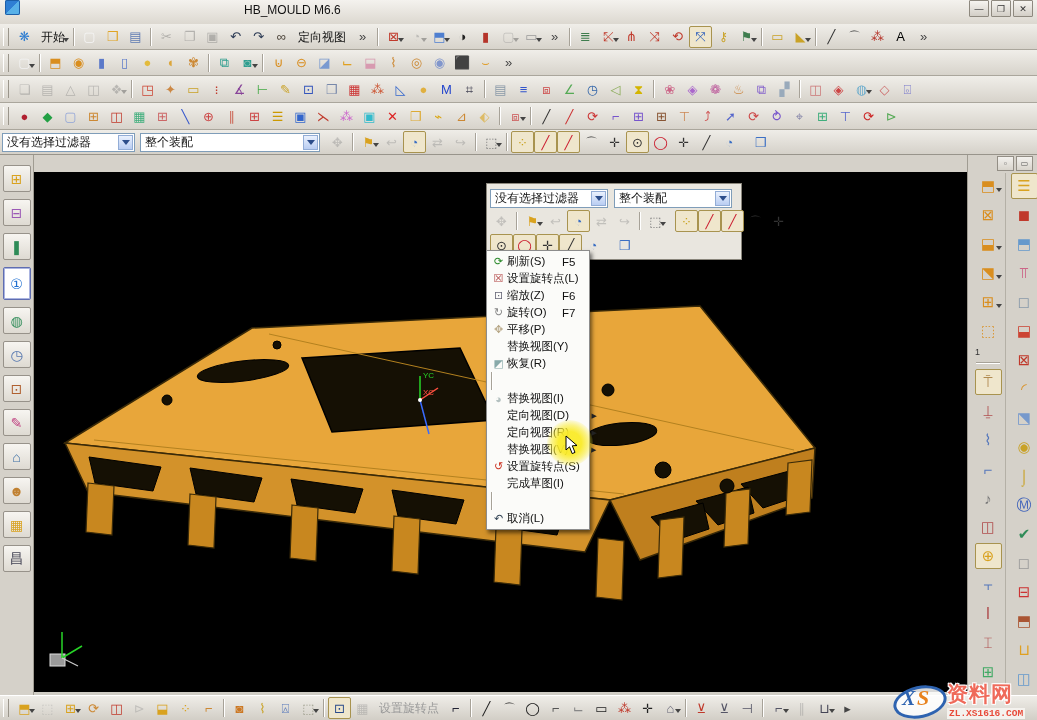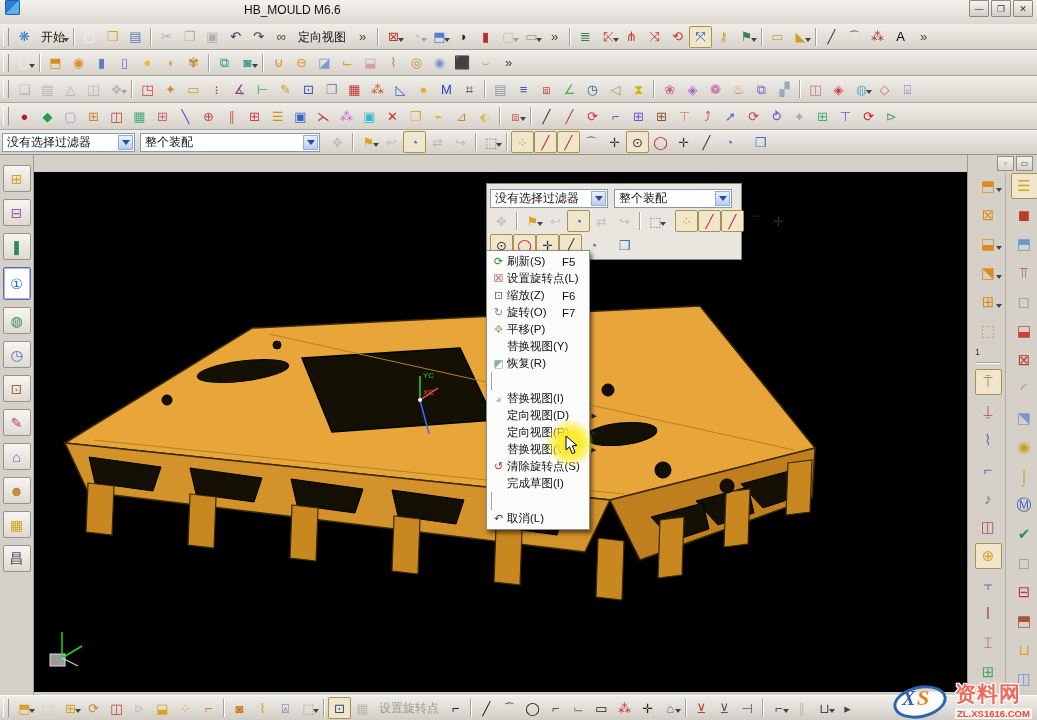--- a/index.html
+++ b/index.html
@@ -80,21 +80,21 @@
   
   #bottombar{position:absolute;left:0;top:695px;width:1037px;height:25px;background:linear-gradient(#efede8,#d2cec6);
              border-top:1px solid #fff;display:flex;align-items:center;padding:0 2px;box-sizing:border-box;overflow:hidden;}
   
   #watermark{position:absolute;left:893px;top:678px;width:144px;height:42px;z-index:60;display:flex;align-items:center;}
   #wm-logo{position:relative;width:52px;height:30px;flex:0 0 auto;}
   #wm-ellipse{position:absolute;left:0;top:2px;width:48px;height:26px;border:3px solid #2e63b0;border-radius:50%;
               transform:rotate(-12deg);background:rgba(255,255,255,.85);}
   #wm-x{position:absolute;left:9px;top:3px;font:italic bold 20px "Liberation Serif",serif;color:#2e63b0;}
   #wm-s{position:absolute;left:24px;top:1px;font:italic bold 22px "Liberation Serif",serif;color:#e8821e;}
-  #wm-text{margin-left:10px;}
+  #wm-text{margin-left:2px;font-family:Liberation Mono, monospace;}
   #wm-name{font-weight:bold;font-size:21px;letter-spacing:1px;color:#ef6a5a;
            text-shadow:1px 1px 0 #fff,-1px -1px 0 #fff,1px -1px 0 #fff,-1px 1px 0 #fff;}
   #wm-url{font-weight:bold;font-size:9.5px;color:#e84b3a;background:#f4f2ee;padding:0 2px;}
 </style>
 </head>
 <body>
 
 <div id="app">
 
   <div id="menubar">
@@ -885,21 +885,21 @@
             <span class="cmi-ar">▶</span>
           </div>
           <div class="cmi">
             <span class="cmi-ic"></span>
             <span class="cmi-lb">替换视图(V)</span>
             <span class="cmi-sc"></span>
             <span class="cmi-ar">▶</span>
           </div>
           <div class="cmi">
             <span class="cmi-ic" style="color: rgb(204, 51, 34);">↺</span>
-            <span class="cmi-lb">清除旋转点(S)</span>
+            <span class="cmi-lb">设置旋转点(S)</span>
             <span class="cmi-sc"></span>
             <span class="cmi-ar" style="visibility: hidden;">▶</span>
           </div>
           <div class="cmi">
             <span class="cmi-ic"></span>
             <span class="cmi-lb">完成草图(I)</span>
             <span class="cmi-sc"></span>
             <span class="cmi-ar" style="visibility: hidden;">▶</span>
           </div>
           <div class="tsep"></div>

